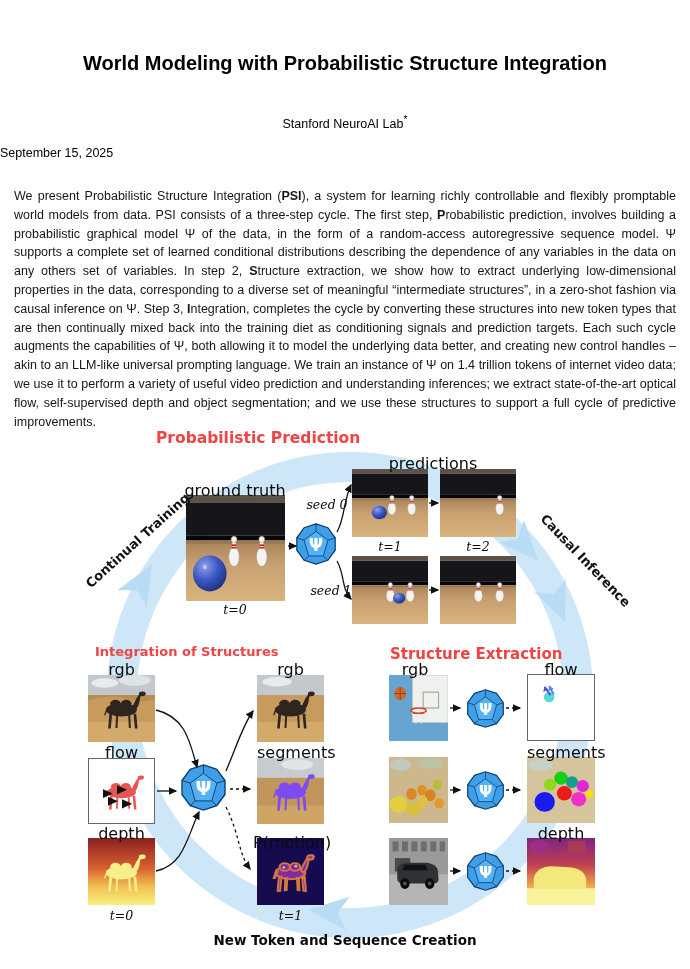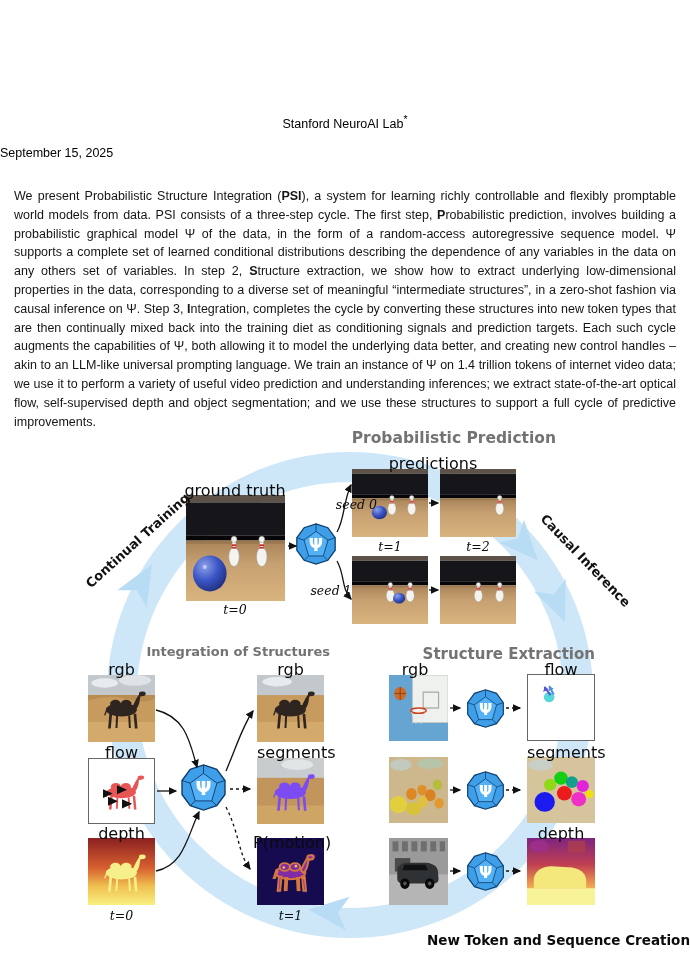--- a/index.html
+++ b/index.html
@@ -9,21 +9,21 @@
   .title{top:52px;left:0;width:690px;text-align:center;font-size:20px;font-weight:bold;color:#000;}
   .author{top:114px;left:0;width:690px;text-align:center;font-size:12.5px;color:#000;}
   .date{top:146px;left:0;width:690px;font-size:12.5px;color:#000;}
   .abstract{top:187px;left:14px;width:662px;font-size:12.5px;line-height:18.8px;text-align:justify;color:#151515;}
   .abstract b{font-weight:bold;}
   .figure{top:425px;left:0;width:690px;height:544px;}
   .fimg{position:absolute;z-index:2;overflow:hidden;}
   .fimg svg{display:block;width:100%;height:100%;}
   .flabel{position:absolute;z-index:3;font-size:16px;color:#0b0b0b;text-align:center;font-family:"DejaVu Sans",sans-serif;}
   .tlab{font-style:italic;font-family:"DejaVu Serif",serif;font-size:12.5px;}
-  .fhead{position:absolute;z-index:3;font-weight:bold;color:#737373;text-align:right;font-family:"DejaVu Sans",sans-serif;}
+  .fhead{position:absolute;z-index:3;font-weight:bold;color:#ef4444;text-align:left;font-family:"DejaVu Sans",sans-serif;}
   .fhead.big{font-size:15.5px;}
   .band-label{position:absolute;z-index:3;font-weight:bold;font-size:13px;color:#111;white-space:nowrap;font-family:"DejaVu Sans",sans-serif;}
   .bottom-label{position:absolute;z-index:3;left:0;width:690px;text-align:center;font-weight:bold;font-size:13.5px;color:#0b0b0b;font-family:"DejaVu Sans",sans-serif;}
   .psi{position:absolute;z-index:3;}
   .ring,.arrows{position:absolute;left:0;top:0;z-index:1;pointer-events:none;}
   .arrows{z-index:4;}
   .bordered{border:1px solid #666;box-sizing:border-box;background:#fff;}
 </style>
 </head>
 <body>
@@ -87,20 +87,21 @@
       </g>
     </symbol>
     <marker id="arw" markerWidth="8" markerHeight="8" refX="5.5" refY="3" orient="auto">
       <path d="M0,0 L6.5,3 L0,6 Z" fill="#111"></path>
     </marker>
   </defs>
 </svg>
 
 <div class="page">
 
+  <div class="abs title"><span>World Modeling with Probabilistic Structure Integration</span></div>
   <div class="abs author"><span>Stanford NeuroAI Lab</span><sup>*</sup></div>
   <div class="abs date">September 15, 2025</div>
 
   <div class="abs abstract"><span>We present Probabilistic Structure Integration (</span><b>PSI</b><span>), a system for learning richly controllable and flexibly promptable world models from data. PSI consists of a three-step cycle. The first step, </span><b>P</b><span>robabilistic prediction, involves building a probabilistic graphical model Ψ of the data, in the form of a random-access autoregressive sequence model. Ψ supports a complete set of learned conditional distributions describing the dependence of any variables in the data on any others set of variables. In step 2, </span><b>S</b><span>tructure extraction, we show how to extract underlying low-dimensional properties in the data, corresponding to a diverse set of meaningful “intermediate structures”, in a zero-shot fashion via causal inference on Ψ. Step 3, </span><b>I</b><span>ntegration, completes the cycle by converting these structures into new token types that are then continually mixed back into the training diet as conditioning signals and prediction targets. Each such cycle augments the capabilities of Ψ, both allowing it to model the underlying data better, and creating new control handles – akin to an LLM-like universal prompting language. We train an instance of Ψ on 1.4 trillion tokens of internet video data; we use it to perform a variety of useful video prediction and understanding inferences; we extract state-of-the-art optical flow, self-supervised depth and object segmentation; and we use these structures to support a full cycle of predictive improvements.</span></div>
 
   <div class="abs figure">
 
     <svg class="ring" width="690" height="544">
       <circle cx="350" cy="270" r="228" fill="none" stroke="#cde7f9" stroke-width="30"></circle>
       <g fill="#b9dcf5">
@@ -122,21 +123,21 @@
         <use href="#pin" x="70" y="38" width="13" height="30"></use>
         <circle cx="24" cy="74" r="17" fill="url(#ballg)"></circle>
         <circle cx="19" cy="68" r="2" fill="#cdd6f5" opacity="0.8"></circle>
       </svg>
     </div>
     <div class="flabel tlab" style="left:203px;top:177px;width:64px;">t=0</div>
 
     <svg class="psi" style="left:295px;top:98px;" width="42" height="42">
         <use href="#psiicon"></use>
       </svg>
-    <div class="flabel tlab" style="left:313px;top:72px;width:64px;text-align:right;">seed 0</div>
+    <div class="flabel tlab" style="left:295px;top:72px;width:64px;">seed 0</div>
     <div class="flabel tlab" style="left:299px;top:158px;width:64px;">seed 1</div>
 
     <div class="fimg" style="left:352px;top:44px;width:76px;height:68px;">
       <svg viewBox="0 0 100 100" preserveAspectRatio="none">
         <use href="#lane"></use>
         <use href="#pin" x="46" y="38" width="13" height="30"></use>
         <use href="#pin" x="72" y="38" width="13" height="30"></use>
         <circle cx="36" cy="64" r="10" fill="url(#ballg)"></circle>
       </svg>
     </div>
@@ -348,21 +349,21 @@
     <div class="fimg" style="left:527px;top:413px;width:68px;height:67px;">
       <svg viewBox="0 0 100 100" preserveAspectRatio="none">
         <rect width="100" height="100" fill="url(#cardepthg)"></rect>
         <ellipse cx="18" cy="12" rx="14" ry="9" fill="#a03090" opacity="0.8"></ellipse>
         <rect x="60" y="4" width="26" height="18" fill="#b04048" opacity="0.7"></rect>
         <path d="M10,60 C12,48 24,42 36,42 L66,44 C78,46 86,52 87,62 L87,75 L10,75 Z" fill="#f4e87c"></path>
         <rect y="75" width="100" height="25" fill="#f8f298"></rect>
       </svg>
     </div>
 
-    <div class="bottom-label" style="top:507px;text-align:right;">New Token and Sequence Creation</div>
+    <div class="bottom-label" style="top:507px;">New Token and Sequence Creation</div>
 
     <svg class="arrows" width="690" height="544">
       <g stroke="#111" stroke-width="1.3" fill="none" marker-end="url(#arw)">
         <line x1="288" y1="121" x2="296" y2="121"></line>
         <path d="M337,107 C345,93 343,77 351,60"></path>
         <path d="M337,136 C345,150 341,163 351,174"></path>
         <line x1="429" y1="78" x2="438" y2="78"></line>
         <line x1="429" y1="165" x2="438" y2="165"></line>
         <path d="M156,285 C186,292 190,318 197,342"></path>
         <line x1="157" y1="366" x2="176" y2="366"></line>

